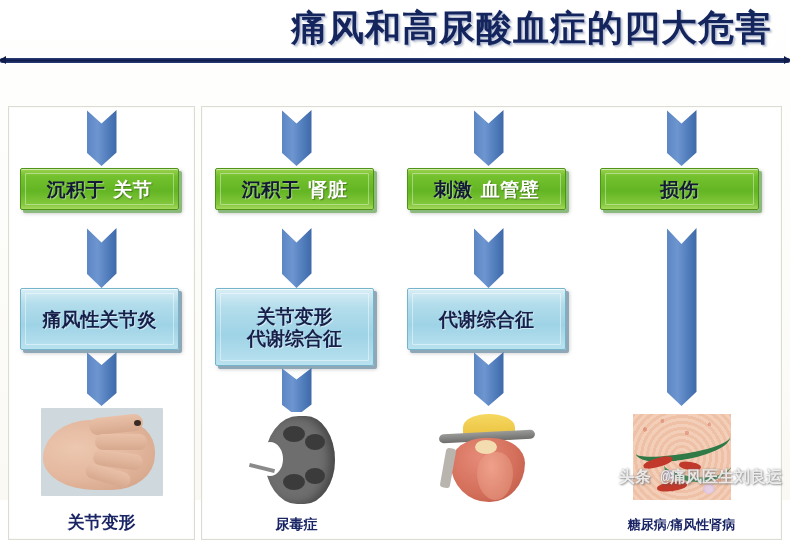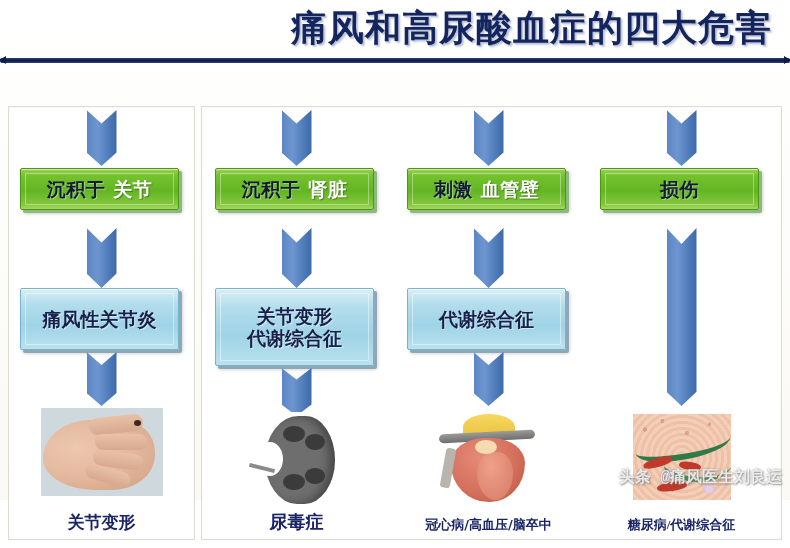--- a/index.html
+++ b/index.html
@@ -132,21 +132,21 @@
     top: 0; overflow: hidden;
     border-radius: 1px;
   }
   .caption {
     position: absolute; left: 0; right: 0; bottom: 2px;
     text-align: center;
     font-size: 17px; font-weight: bold; color: #1a2566;
     text-shadow: 1px 1px 0 rgba(255,255,255,.6);
     white-space: nowrap;
   }
-  .caption.small { font-size: 18px; letter-spacing: 0px; }
+  .caption.small { font-size: 14px; letter-spacing: 0px; }
   .caption.tiny  { font-size: 13px; }
 
   
   .hand { width: 122px; height: 88px; background:#cfd9dd; position:relative; }
   .hand .skin {
     position:absolute; left:2px; top:12px; width:112px; height:70px;
     background: radial-gradient(ellipse at 30% 40%, #edc7b0 0%, #e2b69c 55%, #cf9d82 100%);
     border-radius: 42% 30% 38% 46% / 55% 45% 50% 45%;
   }
   .hand .f1,.hand .f2,.hand .f3,.hand .f4 {
@@ -365,21 +365,20 @@
       <div class="thumb" style="top:2px;">
         <div class="heart">
           <div class="aorta"></div>
           <div class="vena"></div>
           <div class="muscle"></div>
           <div class="ven2"></div>
           <div class="fat"></div>
           <div class="vessel v1"></div>
         </div>
       </div>
-      <div class="caption tiny">冠心病/高血压/脑卒中</div>
     </div>
   </div>
 
   <div class="col" id="col-4">
     <div class="arrow a-top"></div>
 
     <div class="gbox">
       <span class="seg seg-dark">损伤</span>
     </div>
 
@@ -390,19 +389,19 @@
         <div class="histo">
           <div class="duct"></div>
           <div class="duct2"></div>
           <div class="islet i1"></div>
             <div class="islet i2"></div>
             <div class="islet i3"></div>
           <div class="cl c1"></div>
             <div class="cl c2"></div>
         </div>
       </div>
-      <div class="caption tiny">糖尿病/代谢综合征</div>
+      <div class="caption tiny">糖尿病/痛风性肾病</div>
     </div>
   </div>
 
   <div class="watermark">头条 @痛风医生刘良运</div>
 
 </div>
 
 </body></html>

